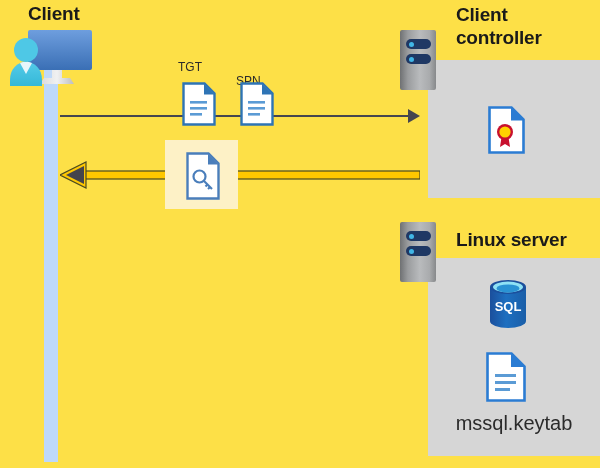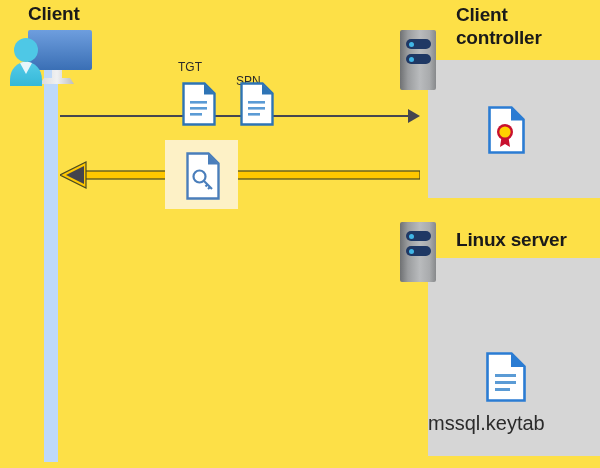--- a/index.html
+++ b/index.html
@@ -94,20 +94,21 @@
     background: #fdf1c6;
   }
 
   
   #sql-icon { left: 486px; top: 278px; width: 44px; height: 52px; }
 
   
   #keytab-caption {
     left: 428px; top: 412px;
     width: 172px;
+    text-align: center;
     font-size: 20px;
     color: #2b2b2b;
   }
 
   
   #arrow-request { left: 60px; top: 106px; width: 360px; height: 20px; }
   #arrow-response { left: 60px; top: 160px; width: 360px; height: 30px; }
 </style>
 </head>
 <body>
@@ -232,20 +233,36 @@
   <div class="abs panel" id="linux-panel"></div>
   <div class="abs server-chassis" id="linux-server">
     <div class="server-bay b1">
         <span class="server-led"></span>
       </div>
     <div class="server-bay b2">
         <span class="server-led"></span>
       </div>
   </div>
 
+  <div class="abs" id="sql-icon">
+    <svg width="44" height="52" viewBox="0 0 44 52" xmlns="http://www.w3.org/2000/svg">
+      <defs>
+        <linearGradient id="sqlbody" x1="0" y1="0" x2="1" y2="0">
+          <stop offset="0%" stop-color="#1b4f9c"></stop>
+          <stop offset="45%" stop-color="#1d6fc0"></stop>
+          <stop offset="100%" stop-color="#1a5ea8"></stop>
+        </linearGradient>
+      </defs>
+      <path d="M4 9 h36 v34 a18 7 0 0 1 -36 0 z" fill="url(#sqlbody)"></path>
+      <ellipse cx="22" cy="9" rx="18" ry="7" fill="#1b4f9c"></ellipse>
+      <ellipse cx="22" cy="9" rx="15" ry="5.4" fill="#8fe2f5"></ellipse>
+      <ellipse cx="22" cy="10.4" rx="11.5" ry="4" fill="#2a93d4"></ellipse>
+      <text x="22" y="33" font-family="'Liberation Sans', sans-serif" font-size="13" font-weight="bold" fill="#ffffff" text-anchor="middle">SQL</text>
+    </svg>
+  </div>
 
   <div class="abs doc" id="doc-keytab">
     <svg width="40" height="50" viewBox="0 0 40 50" xmlns="http://www.w3.org/2000/svg">
       <path d="M1.5 1.5 h24 l13 13 v34 h-37 z" fill="#ffffff" stroke="#2b7cd3" stroke-width="2.6"></path>
       <path d="M25 2 l13 13 h-13 z" fill="#2b7cd3"></path>
       <g fill="#5b9bd5">
         <rect x="9" y="22" width="21" height="3"></rect>
         <rect x="9" y="29" width="21" height="3"></rect>
         <rect x="9" y="36" width="15" height="3"></rect>
       </g>

